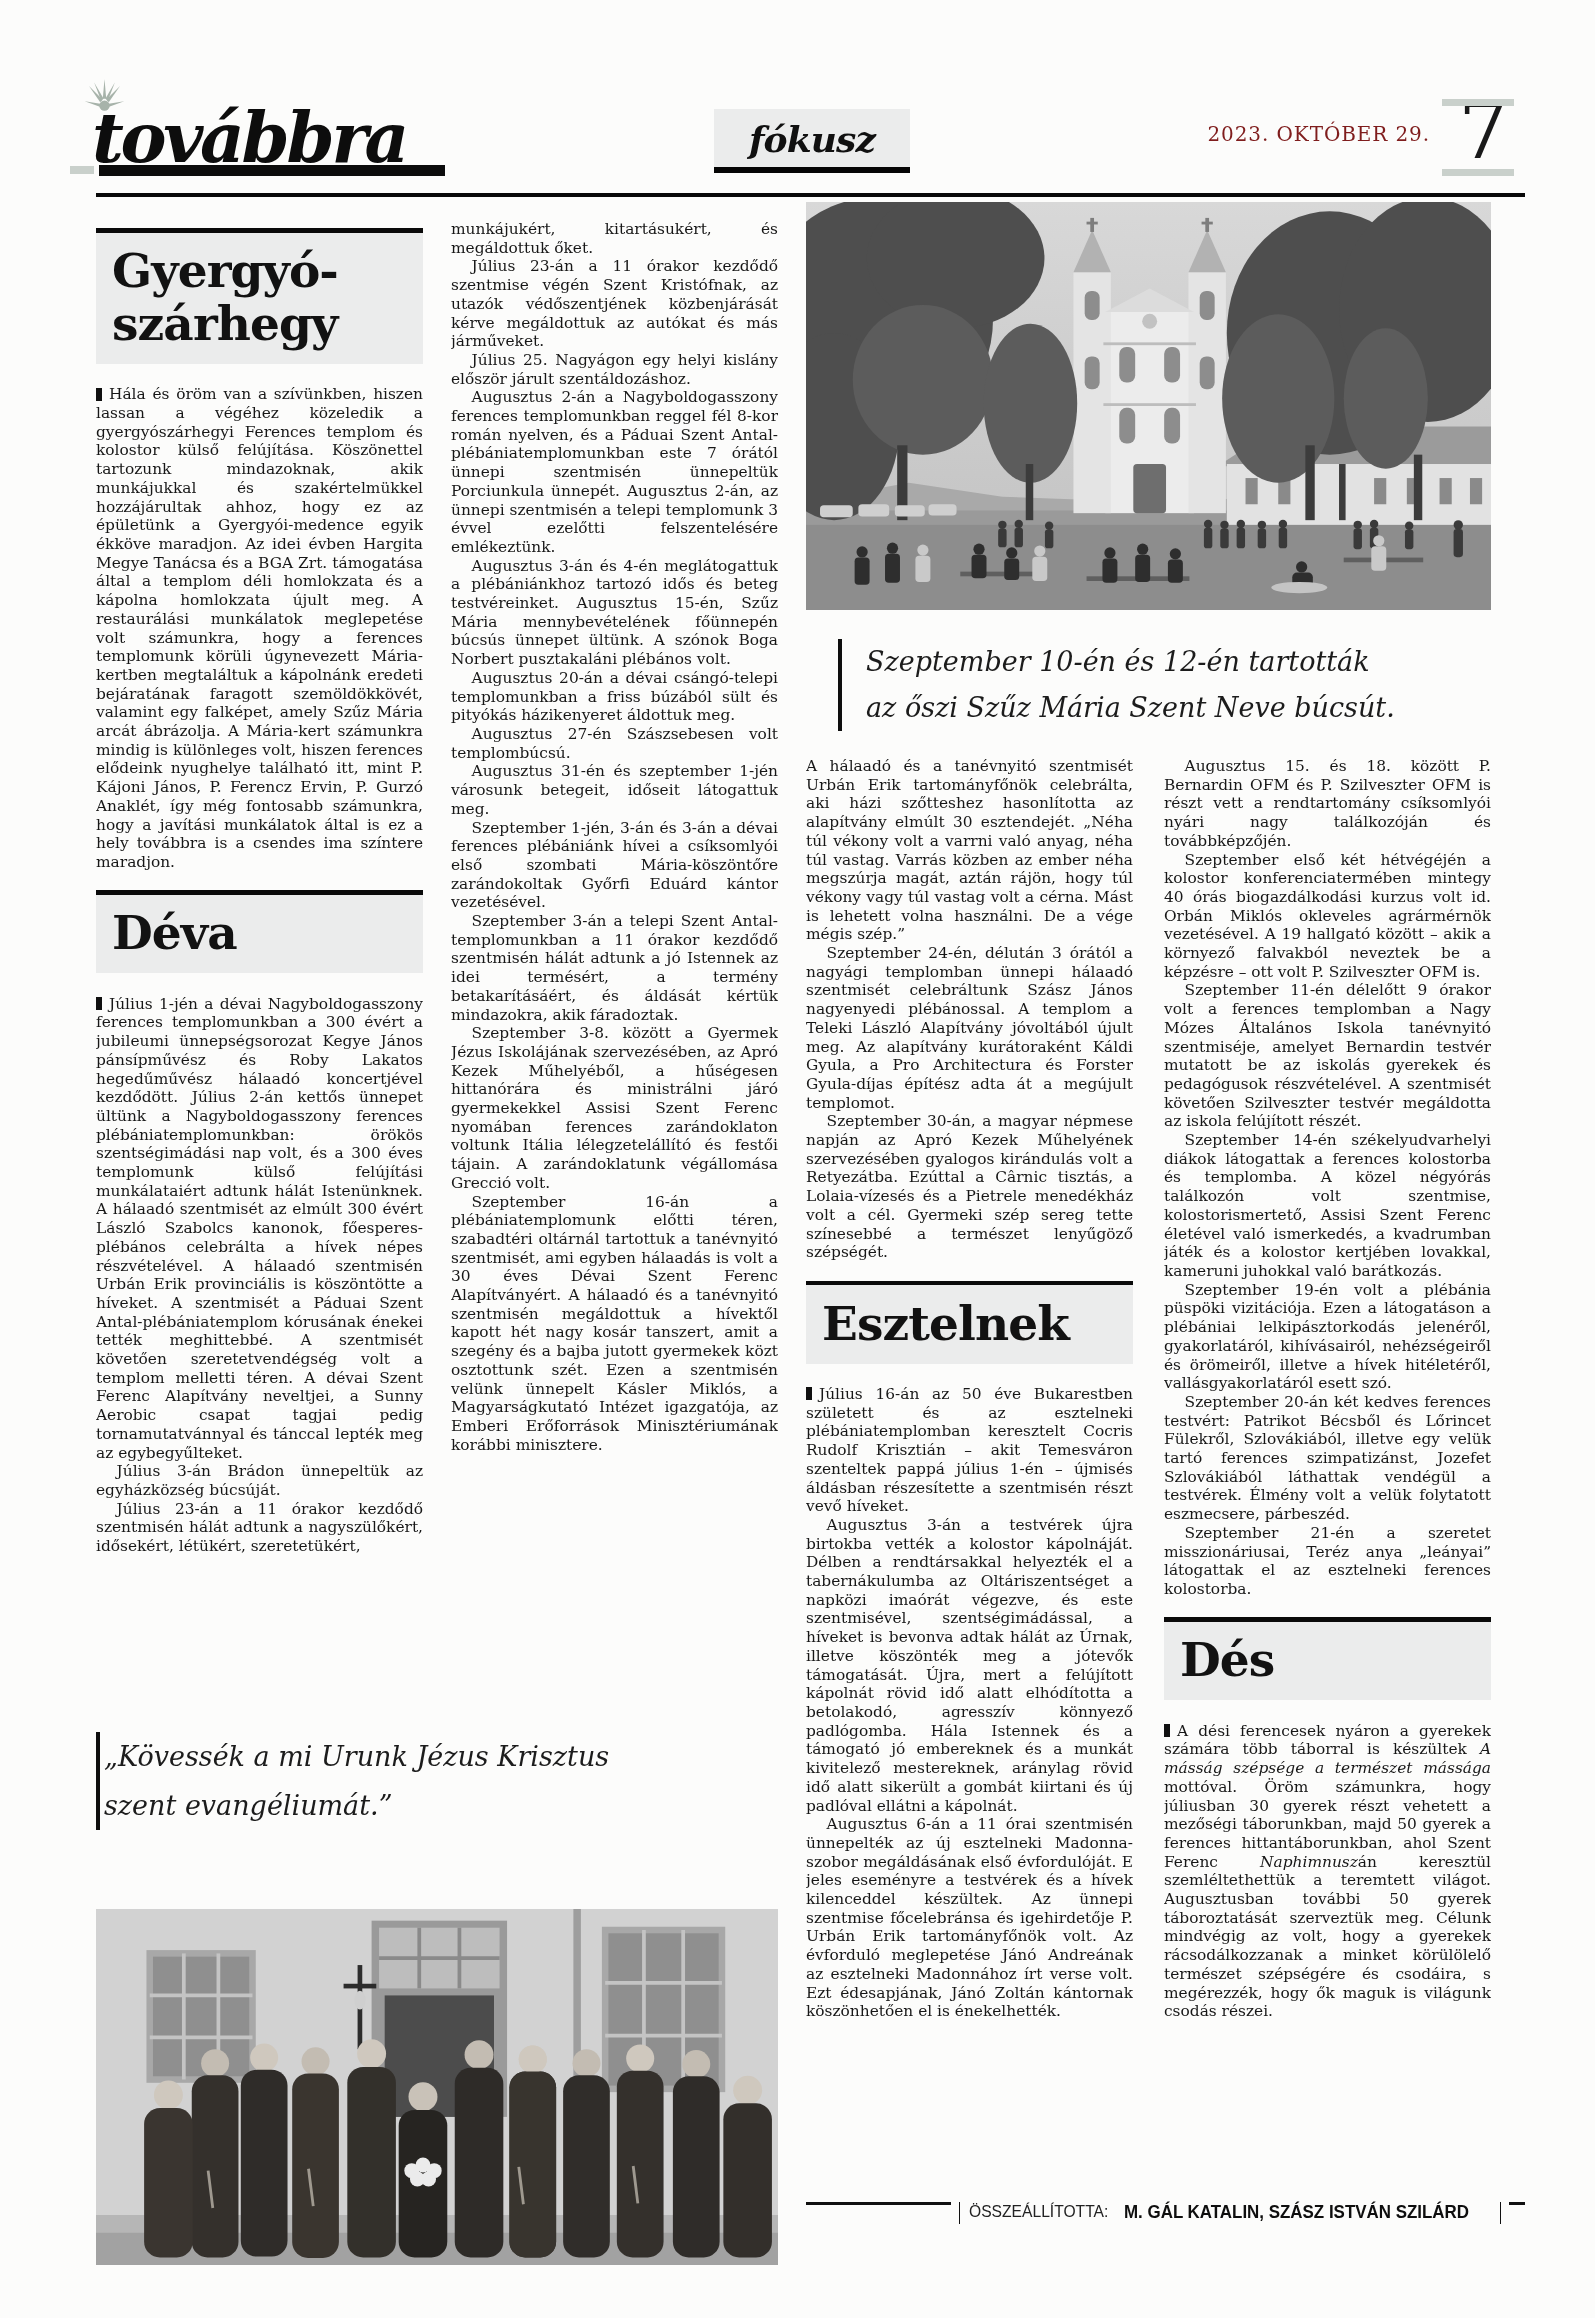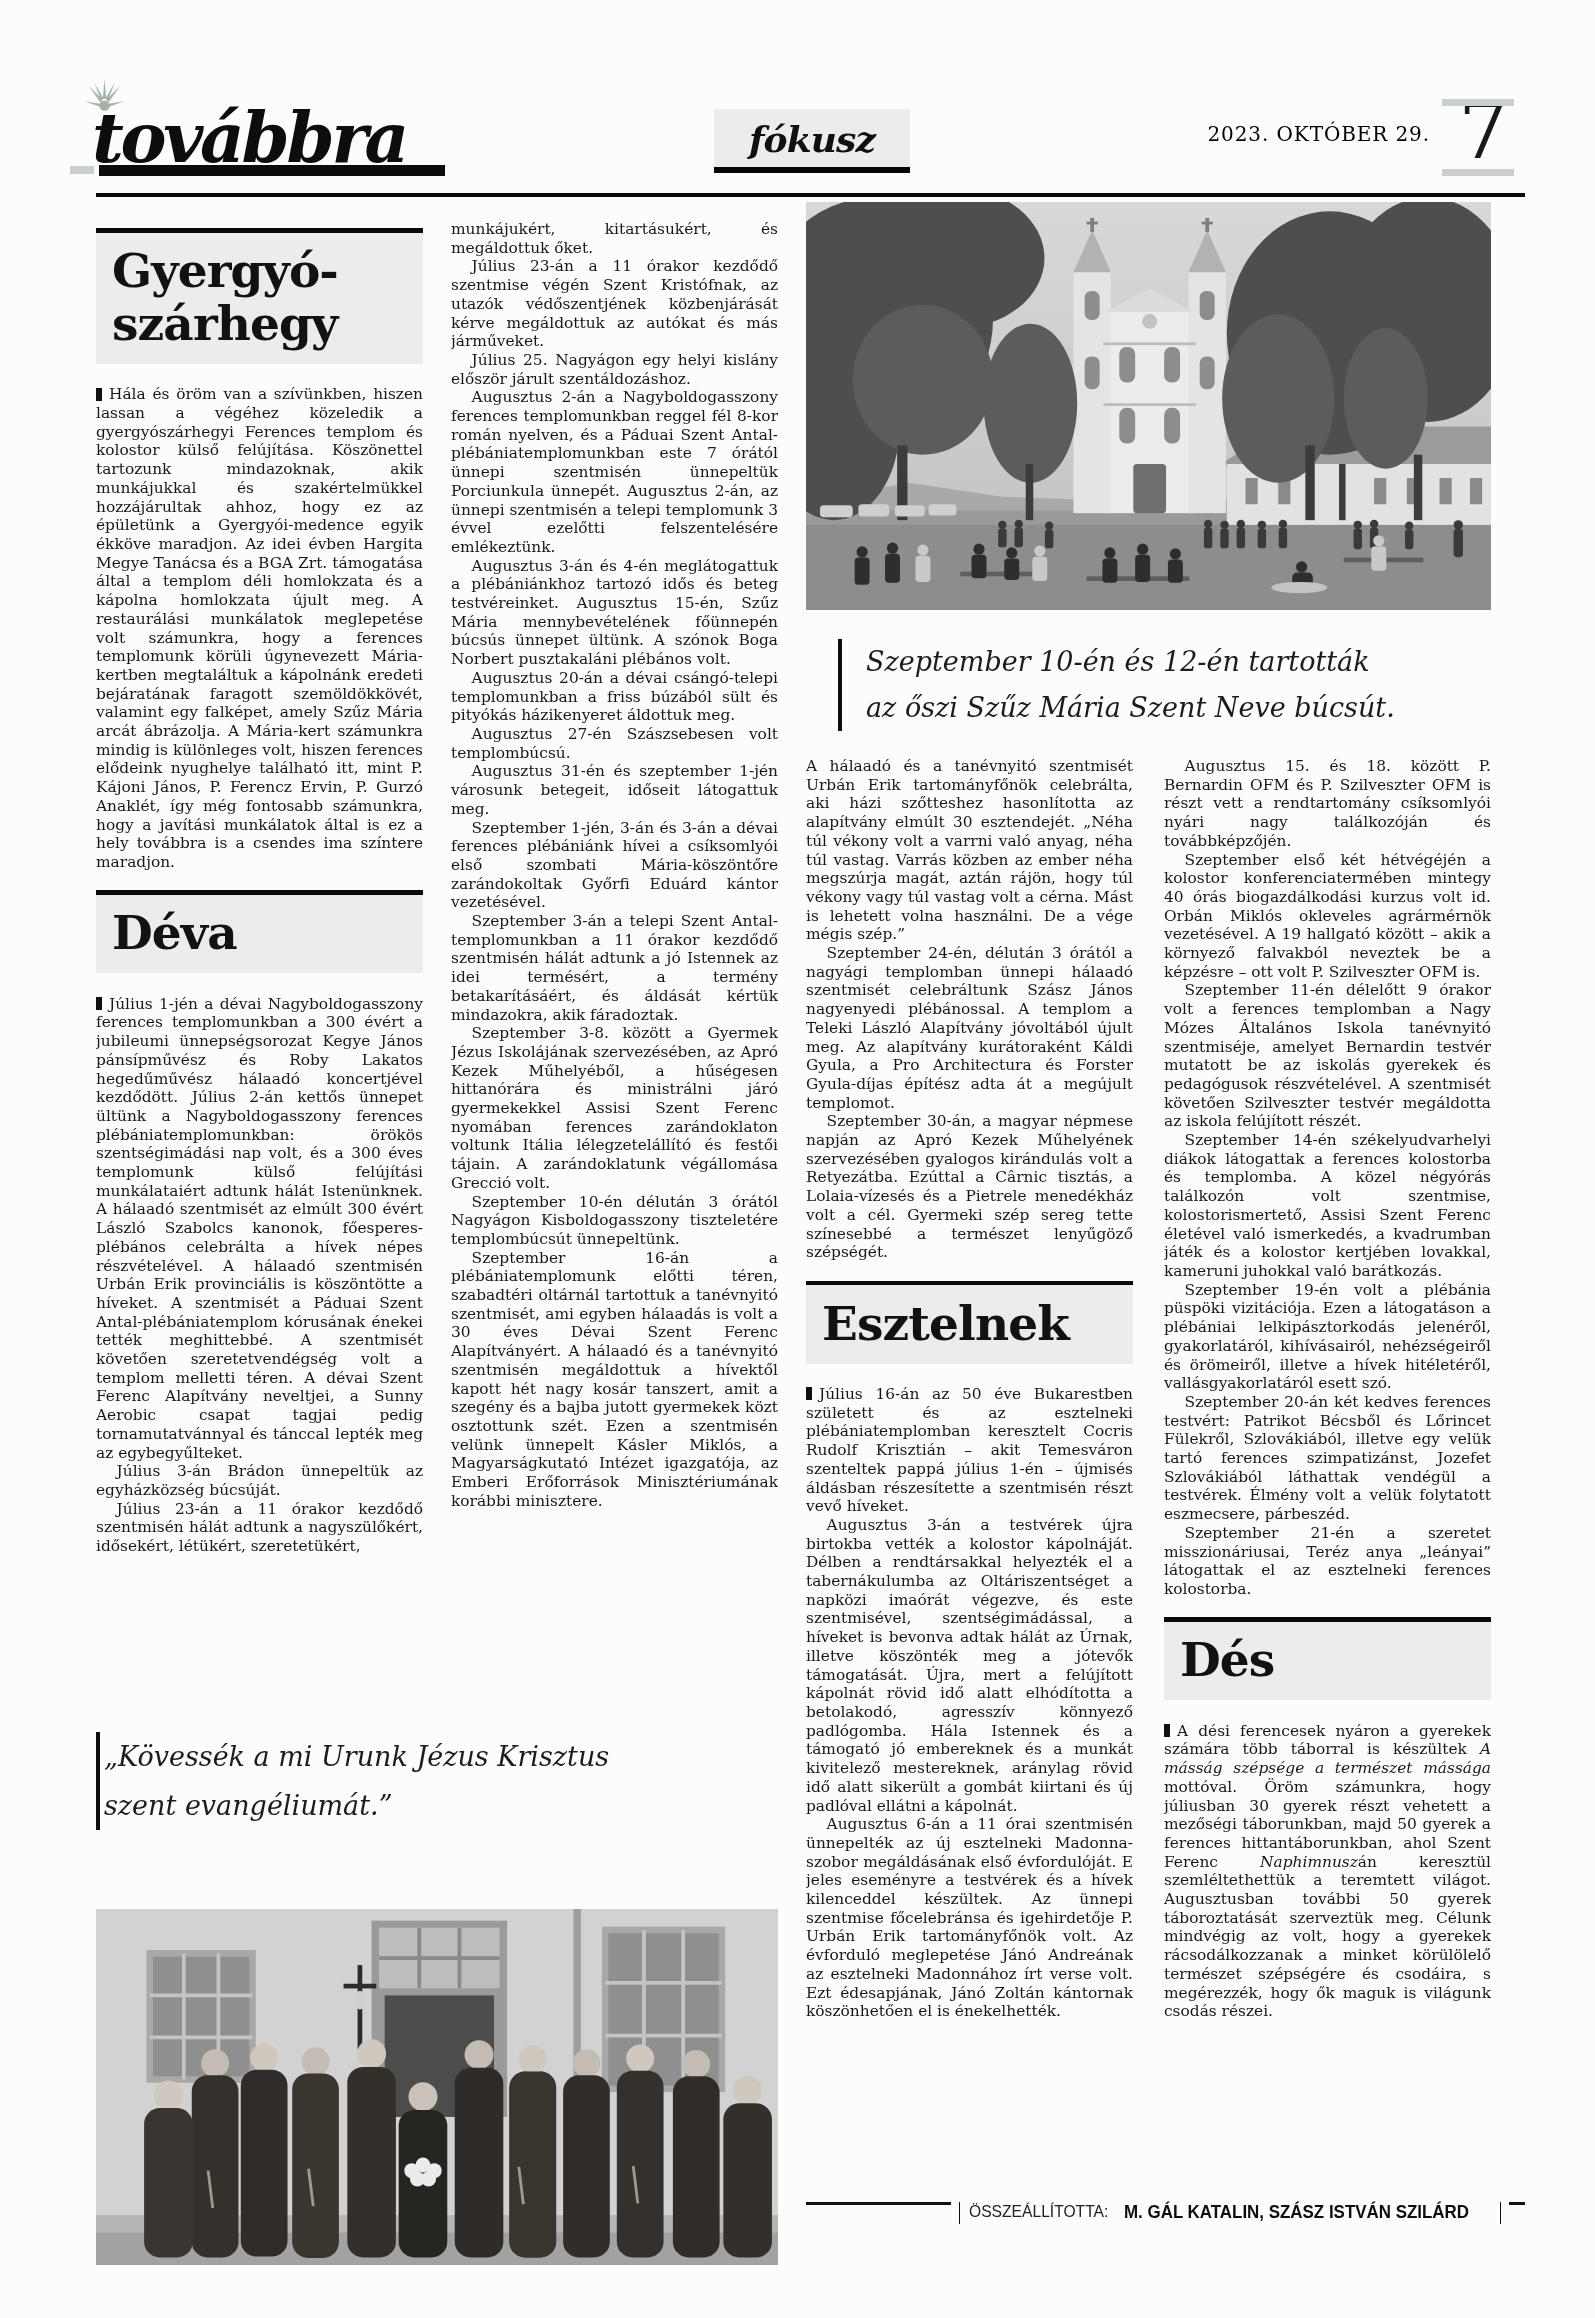--- a/index.html
+++ b/index.html
@@ -12,21 +12,21 @@
   .logo-bar{position:absolute;left:99px;top:165px;width:346px;height:11.2px;background:#0c0c0c;}
   .reg-mark{position:absolute;background:#c9d0cb;}
   .mark-logo{left:70px;top:166px;width:24px;height:7.5px;}
   .mark-top-right{left:1442px;top:99px;width:72px;height:7px;}
   .mark-bottom-right{left:1442px;top:169px;width:72px;height:7px;}
   .fokusz-box{position:absolute;left:714px;top:109px;width:196px;height:60px;background:#ebecec;
               display:flex;align-items:center;justify-content:center;}
   .fokusz-box span{font-size:36px;font-style:italic;font-weight:bold;letter-spacing:-0.9px;color:#101010;}
   .fokusz-bar{position:absolute;left:714px;top:167px;width:196px;height:5.6px;background:#050505;}
   .issue-date{position:absolute;left:1206px;top:122px;width:224px;text-align:right;
-              font-size:20px;letter-spacing:0.9px;color:#000000;white-space:nowrap;}
+              font-size:20px;letter-spacing:0.9px;color:#7f1d1d;white-space:nowrap;}
   .page-number{position:absolute;left:1444px;top:92px;width:79px;text-align:center;
                font-size:79px;line-height:79px;color:#191919;}
   .header-rule{position:absolute;left:96px;top:193px;width:1429px;height:4.2px;background:#080808;}
   
   .col{position:absolute;width:327px;text-align:justify;font-size:15.4px;line-height:18.7px;color:#171717;
        overflow:hidden;}
   .col p{margin:0;}
   .col p.ind{text-indent:20.6px;}
   .pmark{display:inline-block;width:6px;height:13px;background:#101010;margin-right:7px;
          vertical-align:-1.4px;}
@@ -364,21 +364,20 @@
       <p class="ind"><span>Július 23-án a 11 órakor kezdődő szentmise végén Szent Kristófnak, az utazók védőszentjének közbenjárását kérve megáldottuk az autókat és más járműveket.</span></p>
       <p class="ind"><span>Július 25. Nagyágon egy helyi kislány először járult szentáldozáshoz.</span></p>
       <p class="ind"><span>Augusztus 2-án a Nagyboldogasszony ferences templomunkban reggel fél 8-kor román nyelven, és a Páduai Szent Antal-plébániatemplomunkban este 7 órától ünnepi szentmisén ünnepeltük Porciunkula ünnepét. Augusztus 2-án, az ünnepi szentmisén a telepi templomunk 3 évvel ezelőtti felszentelésére emlékeztünk.</span></p>
       <p class="ind"><span>Augusztus 3-án és 4-én meglátogattuk a plébániánkhoz tartozó idős és beteg testvéreinket. Augusztus 15-én, Szűz Mária mennybevételének főünnepén búcsús ünnepet ültünk. A szónok Boga Norbert pusztakaláni plébános volt.</span></p>
       <p class="ind"><span>Augusztus 20-án a dévai csángó-telepi templomunkban a friss búzából sült és pityókás házikenyeret áldottuk meg.</span></p>
       <p class="ind"><span>Augusztus 27-én Szászsebesen volt templombúcsú.</span></p>
       <p class="ind"><span>Augusztus 31-én és szeptember 1-jén városunk betegeit, időseit látogattuk meg.</span></p>
       <p class="ind"><span>Szeptember 1-jén, 3-án és 3-án a dévai ferences plébániánk hívei a csíksomlyói első szombati Mária-köszöntőre zarándokoltak Győrfi Eduárd kántor vezetésével.</span></p>
       <p class="ind"><span>Szeptember 3-án a telepi Szent Antal-templomunkban a 11 órakor kezdődő szentmisén hálát adtunk a jó Istennek az idei termésért, a termény betakarításáért, és áldását kértük mindazokra, akik fáradoztak.</span></p>
       <p class="ind"><span>Szeptember 3-8. között a Gyermek Jézus Iskolájának szervezésében, az Apró Kezek Műhelyéből, a hűségesen hittanórára és ministrálni járó gyermekekkel Assisi Szent Ferenc nyomában ferences zarándoklaton voltunk Itália lélegzetelállító és festői tájain. A zarándoklatunk végállomása Grecció volt.</span></p>
-      <p class="ind"><span>Szeptember 10-én délután 3 órától Nagyágon Kisboldogasszony tiszteletére templombúcsút ünnepeltünk.</span></p>
       <p class="ind"><span>Szeptember 16-án a plébániatemplomunk előtti téren, szabadtéri oltárnál tartottuk a tanévnyitó szentmisét, ami egyben hálaadás is volt a 30 éves Dévai Szent Ferenc Alapítványért. A hálaadó és a tanévnyitó szentmisén megáldottuk a hívektől kapott hét nagy kosár tanszert, amit a szegény és a bajba jutott gyermekek közt osztottunk szét. Ezen a szentmisén velünk ünnepelt Kásler Miklós, a Magyarságkutató Intézet igazgatója, az Emberi Erőforrások Minisztériumának korábbi minisztere.</span></p>
     </div>
   <div id="col-3" class="col">
       <p><span>A hálaadó és a tanévnyitó szentmisét Urbán Erik tartományfőnök celebrálta, aki házi szőtteshez hasonlította az alapítvány elmúlt 30 esztendejét. „Néha túl vékony volt a varrni való anyag, néha túl vastag. Varrás közben az ember néha megszúrja magát, aztán rájön, hogy túl vékony vagy túl vastag volt a cérna. Mást is lehetett volna használni. De a vége mégis szép.”</span></p>
       <p class="ind"><span>Szeptember 24-én, délután 3 órától a nagyági templomban ünnepi hálaadó szentmisét celebráltunk Szász János nagyenyedi plébánossal. A templom a Teleki László Alapítvány jóvoltából újult meg. Az alapítvány kurátoraként Káldi Gyula, a Pro Architectura és Forster Gyula-díjas építész adta át a megújult templomot.</span></p>
       <p class="ind"><span>Szeptember 30-án, a magyar népmese napján az Apró Kezek Műhelyének szervezésében gyalogos kirándulás volt a Retyezátba. Ezúttal a Cârnic tisztás, a Lolaia-vízesés és a Pietrele menedékház volt a cél. Gyermeki szép sereg tette színesebbé a természet lenyűgöző szépségét.</span></p>
       <div class="section-head">
         <div class="head-rule"></div>
         <div class="head-box">
           <h2>Esztelnek</h2>

